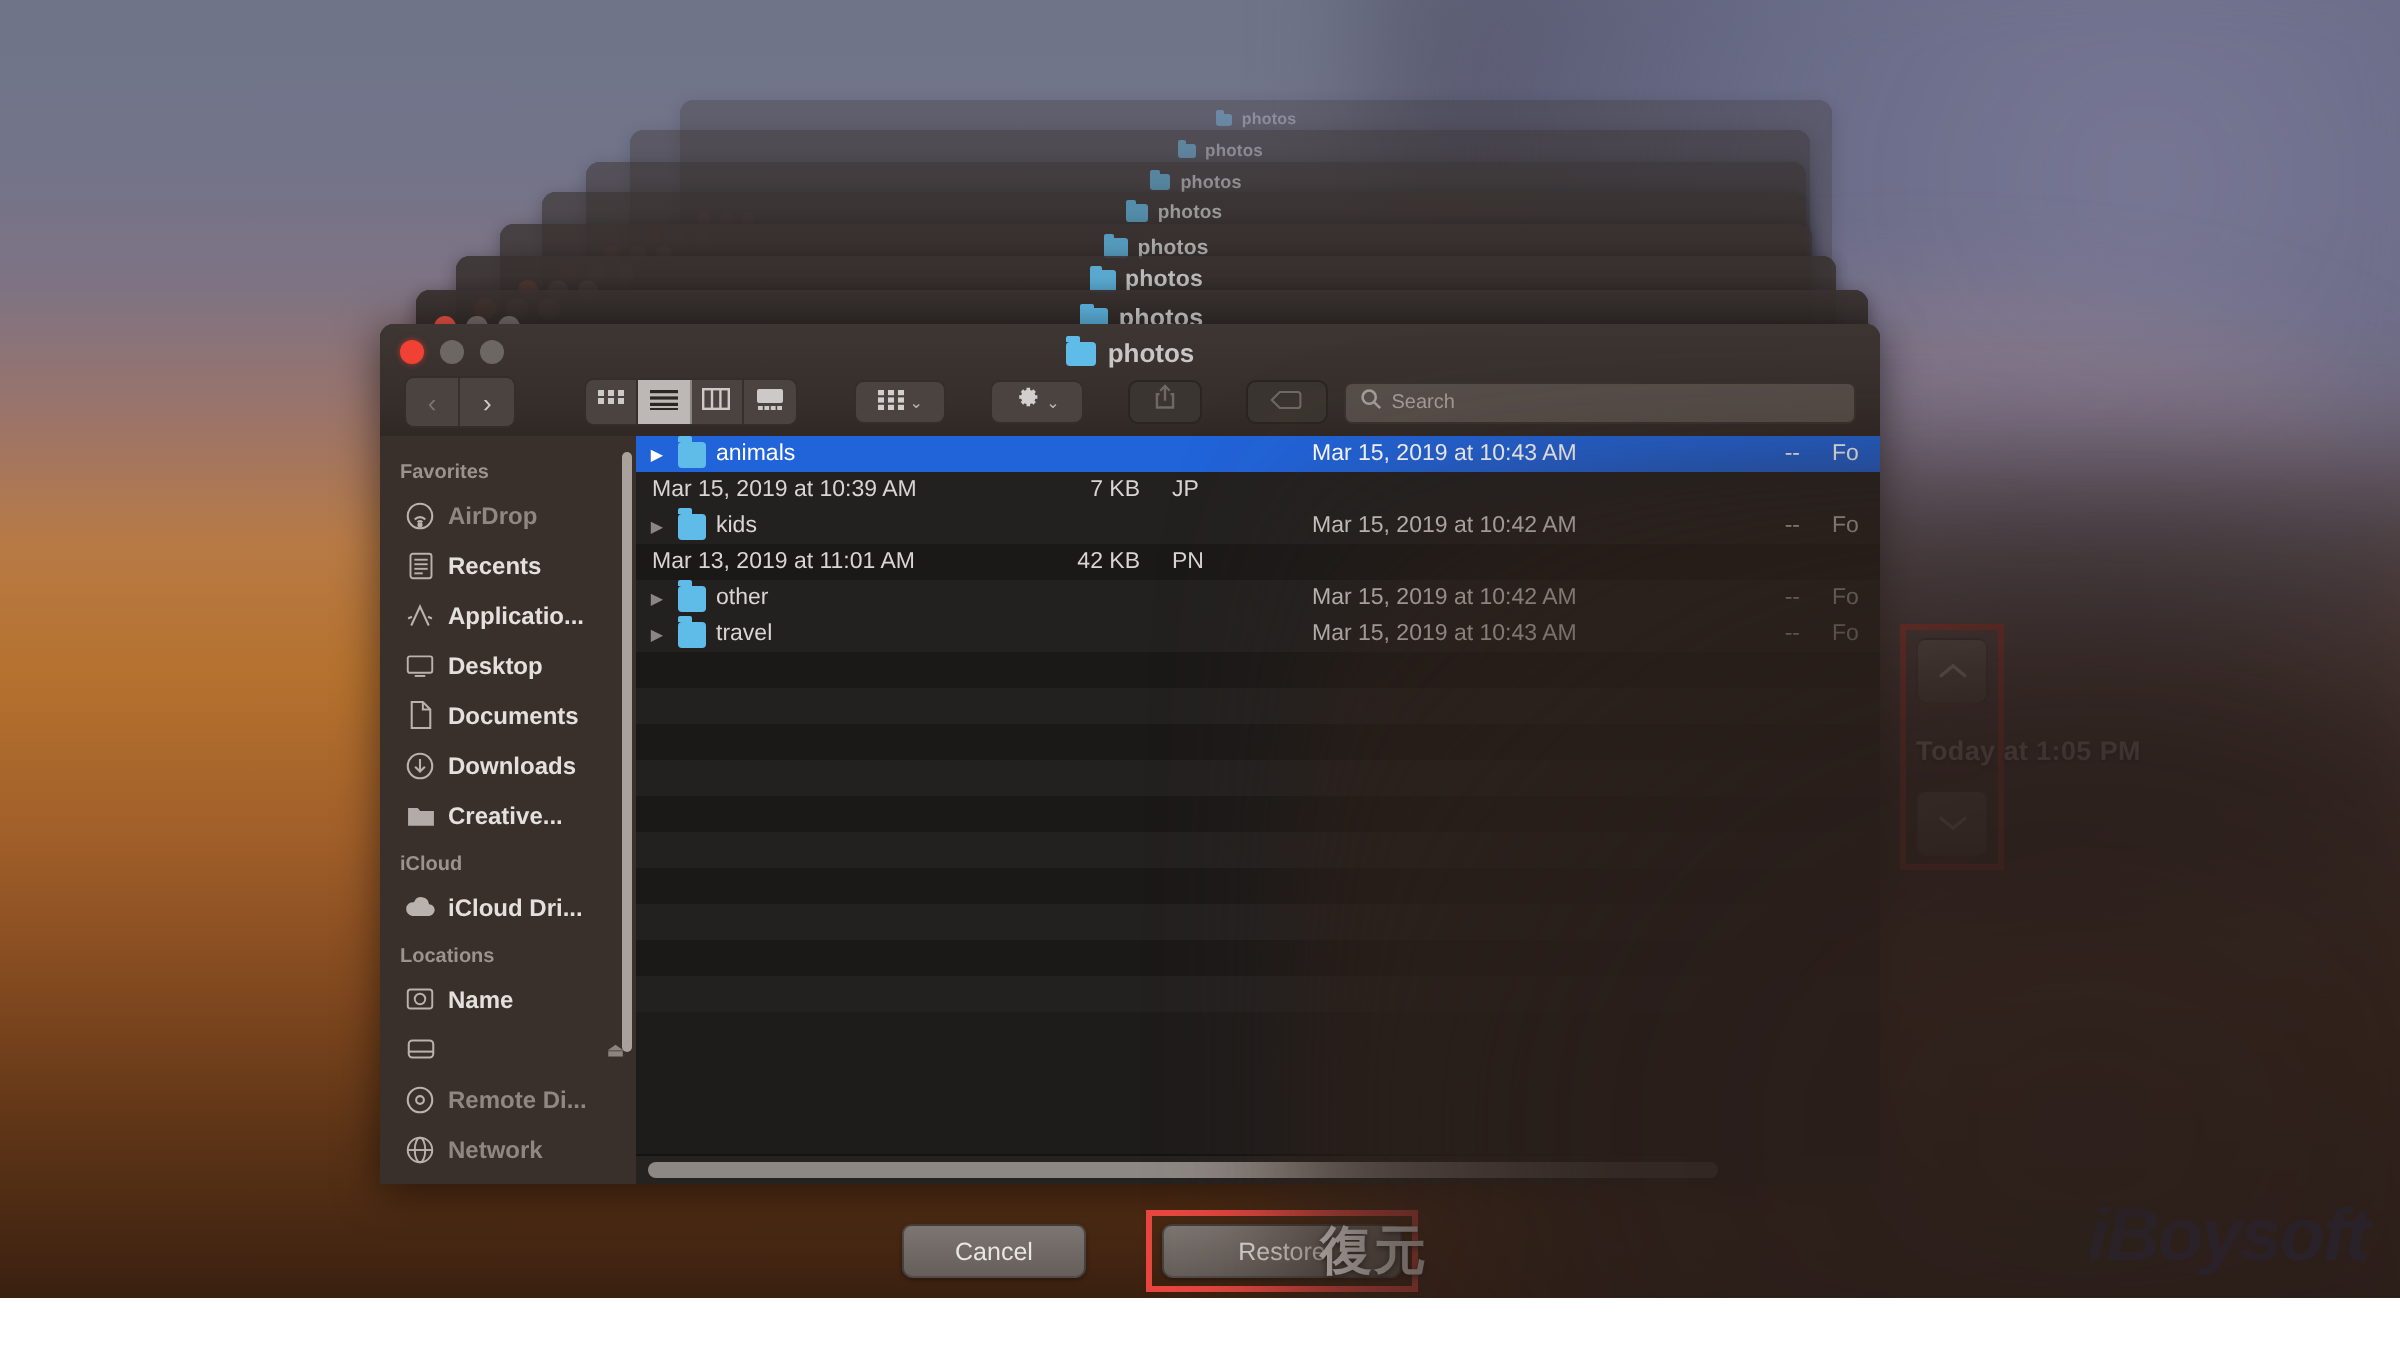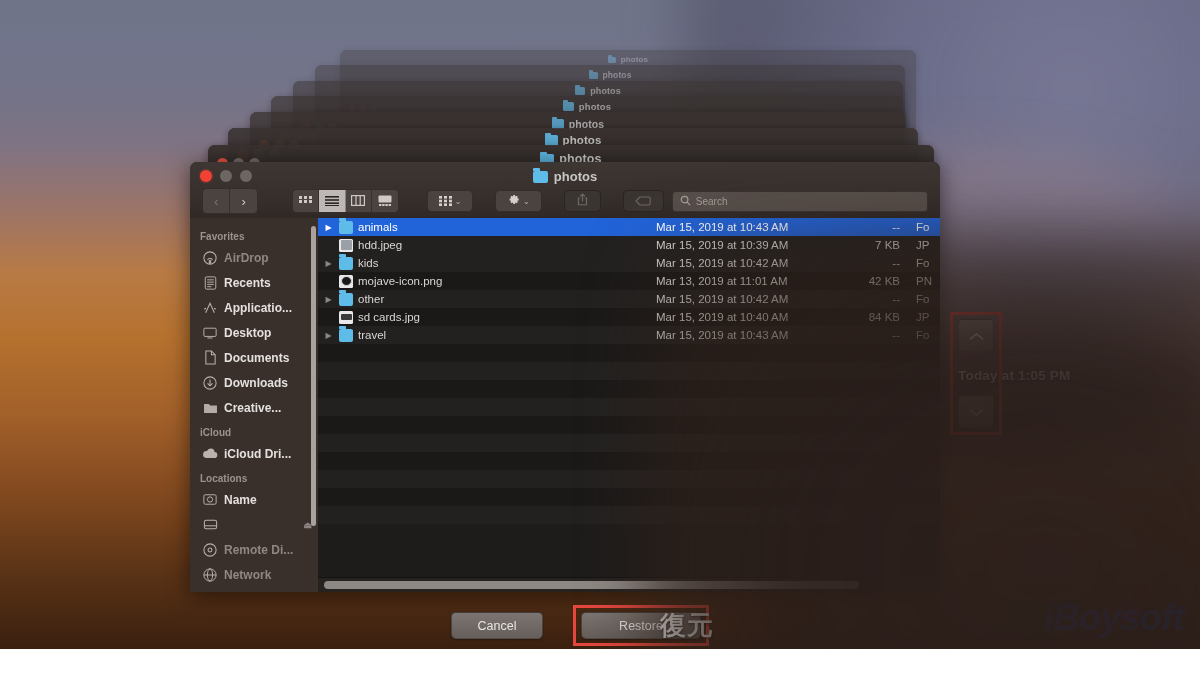--- a/index.html
+++ b/index.html
@@ -860,80 +860,54 @@
               <span class="ficon folder"></span>
               <span>animals</span>
             </div>
             <div class="cell c-date">Mar 15, 2019 at 10:43 AM</div>
             <div class="cell c-size">--</div>
             <div class="cell c-kind">Fo</div>
           </div>
 
 
           <div class="row odd">
-            <div class="cell c-name">
-              <span class="disc"></span>
-              <span class="ficon img gray">
-                  <i></i>
-                </span>
-              <span>hdd.jpeg</span>
-            </div>
             <div class="cell c-date">Mar 15, 2019 at 10:39 AM</div>
             <div class="cell c-size">7 KB</div>
             <div class="cell c-kind">JP</div>
           </div>
 
 
           <div class="row odd">
             <div class="cell c-name">
               <span class="disc">▶</span>
               <span class="ficon folder"></span>
               <span>kids</span>
             </div>
             <div class="cell c-date">Mar 15, 2019 at 10:42 AM</div>
             <div class="cell c-size">--</div>
             <div class="cell c-kind">Fo</div>
           </div>
 
           <div class="row even">
-            <div class="cell c-name">
-              <span class="disc"></span>
-              <span class="ficon img dark">
-                  <i></i>
-                </span>
-              <span>mojave-icon.png</span>
-            </div>
             <div class="cell c-date">Mar 13, 2019 at 11:01 AM</div>
             <div class="cell c-size">42 KB</div>
             <div class="cell c-kind">PN</div>
           </div>
 
           <div class="row odd">
             <div class="cell c-name">
               <span class="disc">▶</span>
               <span class="ficon folder"></span>
               <span>other</span>
             </div>
             <div class="cell c-date">Mar 15, 2019 at 10:42 AM</div>
             <div class="cell c-size">--</div>
             <div class="cell c-kind">Fo</div>
           </div>
 
-          <div class="row even">
-            <div class="cell c-name">
-              <span class="disc"></span>
-              <span class="ficon img flat">
-                  <i></i>
-                </span>
-              <span>sd cards.jpg</span>
-            </div>
-            <div class="cell c-date">Mar 15, 2019 at 10:40 AM</div>
-            <div class="cell c-size">84 KB</div>
-            <div class="cell c-kind">JP</div>
-          </div>
 
           <div class="row odd">
             <div class="cell c-name">
               <span class="disc">▶</span>
               <span class="ficon folder"></span>
               <span>travel</span>
             </div>
             <div class="cell c-date">Mar 15, 2019 at 10:43 AM</div>
             <div class="cell c-size">--</div>
             <div class="cell c-kind">Fo</div>

